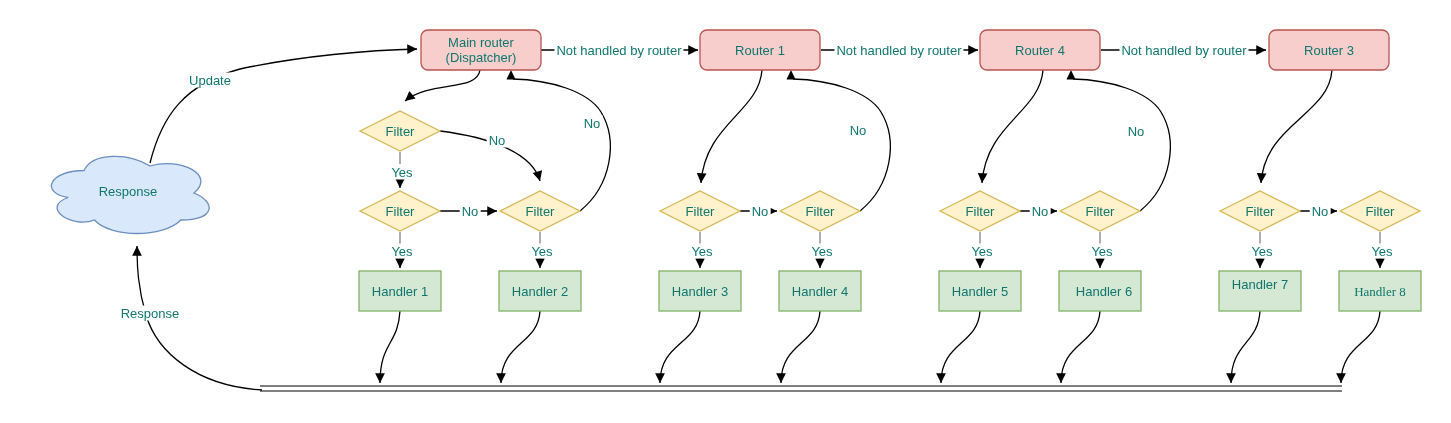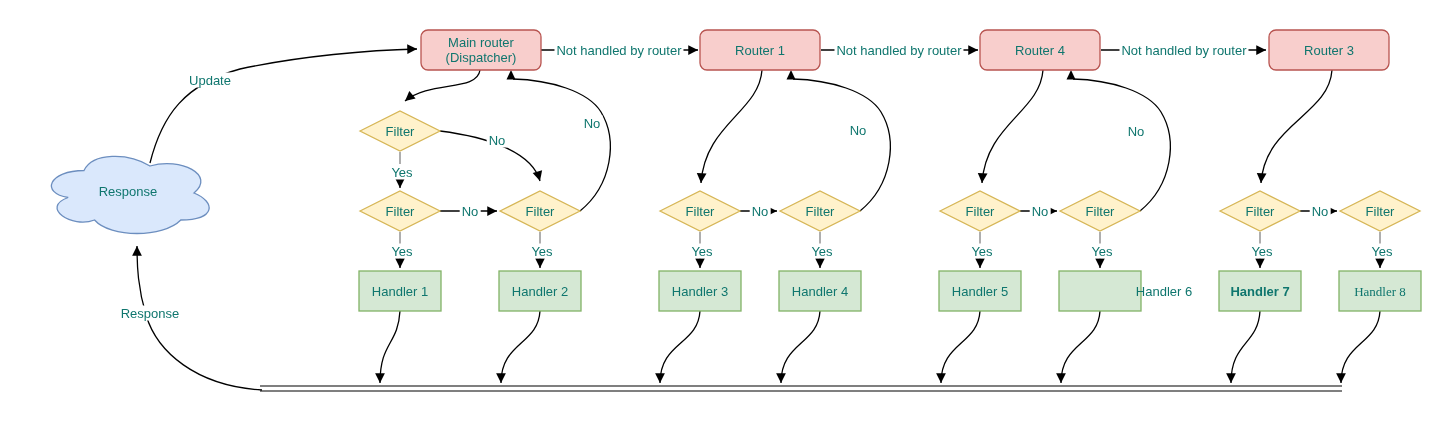--- a/index.html
+++ b/index.html
@@ -149,22 +149,22 @@
   <div class="lbl" style="left:980px;  top:211px;">Filter</div>
   <div class="lbl" style="left:1100px; top:211px;">Filter</div>
   <div class="lbl" style="left:1260px; top:211px;">Filter</div>
   <div class="lbl" style="left:1380px; top:211px;">Filter</div>
 
   <div class="lbl" style="left:400px;  top:291px;">Handler 1</div>
   <div class="lbl" style="left:540px;  top:291px;">Handler 2</div>
   <div class="lbl" style="left:700px;  top:291px;">Handler 3</div>
   <div class="lbl" style="left:820px;  top:291px;">Handler 4</div>
   <div class="lbl" style="left:980px;  top:291px;">Handler 5</div>
-  <div class="lbl" style="left:1164px; top:291px;">Handler 6</div>
-  <div class="lbl" style="left:1260px; top:291px;font-weight:bold;">Handler 7</div>
+  <div class="lbl" style="left:1104px; top:291px;">Handler 6</div>
+  <div class="lbl" style="left:1260px; top:284px;">Handler 7</div>
   <div class="lbl" style="left:1380px; top:291px;font-family:Liberation Serif, serif;">Handler 8</div>
 
   <div class="lbl bg" style="left:402px;  top:172px;">Yes</div>
   <div class="lbl bg" style="left:402px;  top:251px;">Yes</div>
   <div class="lbl bg" style="left:542px;  top:251px;">Yes</div>
   <div class="lbl bg" style="left:702px;  top:251px;">Yes</div>
   <div class="lbl bg" style="left:822px;  top:251px;">Yes</div>
   <div class="lbl bg" style="left:982px;  top:251px;">Yes</div>
   <div class="lbl bg" style="left:1102px; top:251px;">Yes</div>
   <div class="lbl bg" style="left:1262px; top:251px;">Yes</div>

